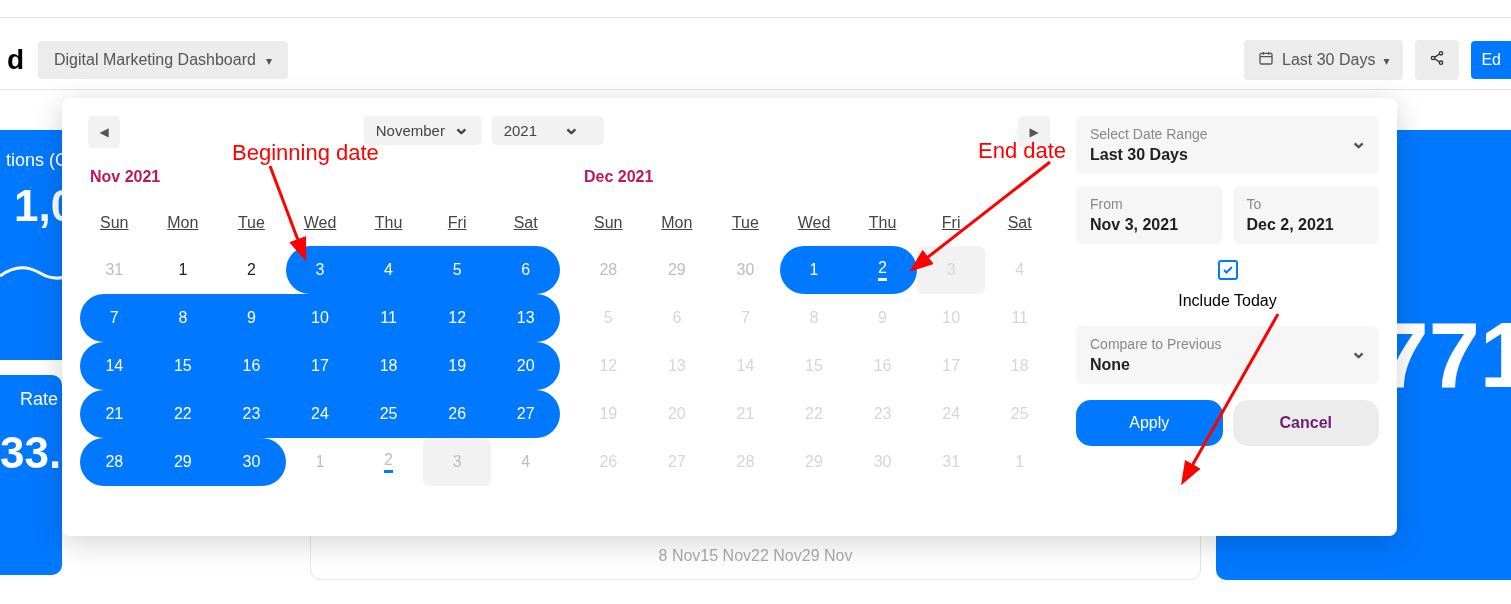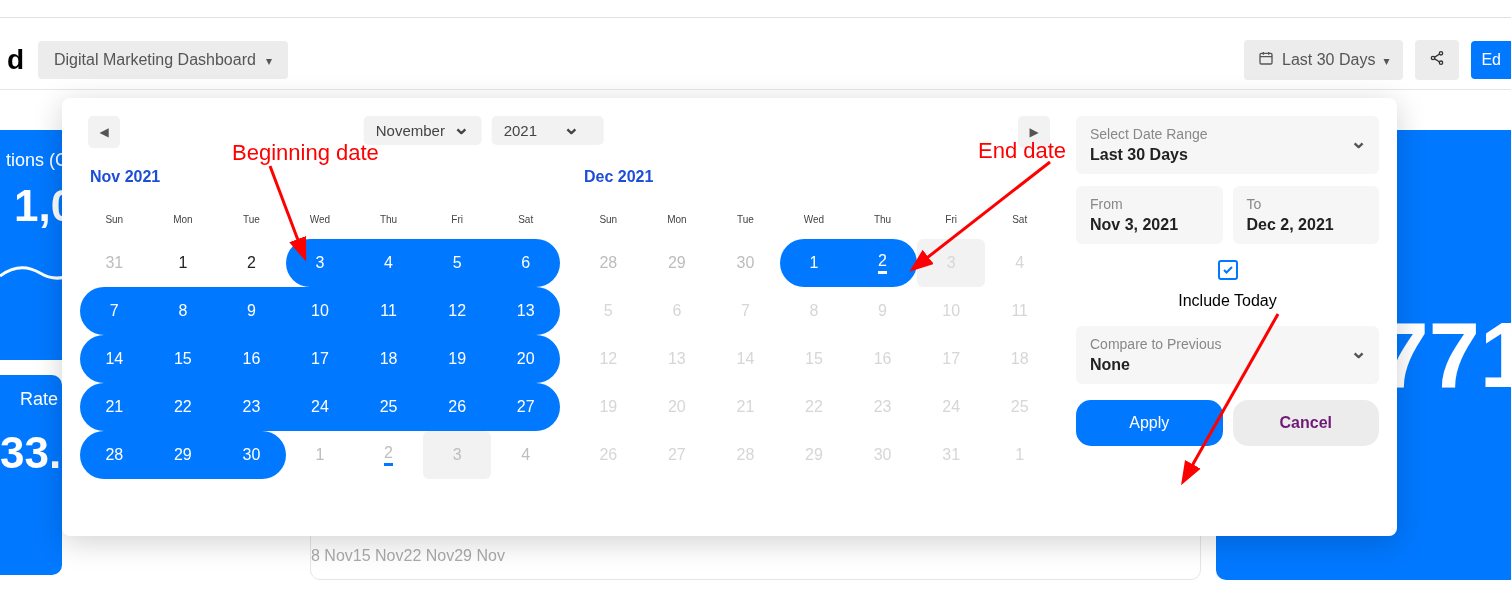--- a/index.html
+++ b/index.html
@@ -147,21 +147,21 @@
     height: 450px;
     background: #fff;
     border: 1px solid #e6e6e6;
     border-radius: 10px;
   }
   .chart-box .x-ticks {
     position: absolute;
     bottom: 14px;
     left: 0; right: 0;
     display: flex;
-    justify-content: flex-start;
+    justify-content: center;
     color: #aaa;
     font-size: 16px;
   }
 
   
   .popover {
     position: absolute;
     top: 98px;
     left: 62px;
     width: 1335px;
@@ -215,33 +215,34 @@
   }
 
   .calendar {
     width: 480px;
     margin-top: 56px;
   }
   .calendar + .calendar { margin-left: 14px; }
   .cal-title {
     font-size: 16px;
     font-weight: 700;
-    color: #1d4ed8;
+    color: #be185d;
     margin-bottom: 20px;
     padding-left: 10px;
   }
   .cal-grid {
     display: grid;
     grid-template-columns: repeat(7, 1fr);
   }
   .dow {
     text-align: center;
     color: #444;
-    font-size: 10px;
+    font-size: 16px;
     padding: 8px 0 14px;
+    text-decoration: underline;
   }
   .day {
     height: 48px;
     display: flex;
     align-items: center;
     justify-content: center;
     font-size: 16px;
     color: #222;
     cursor: pointer;
     position: relative;

